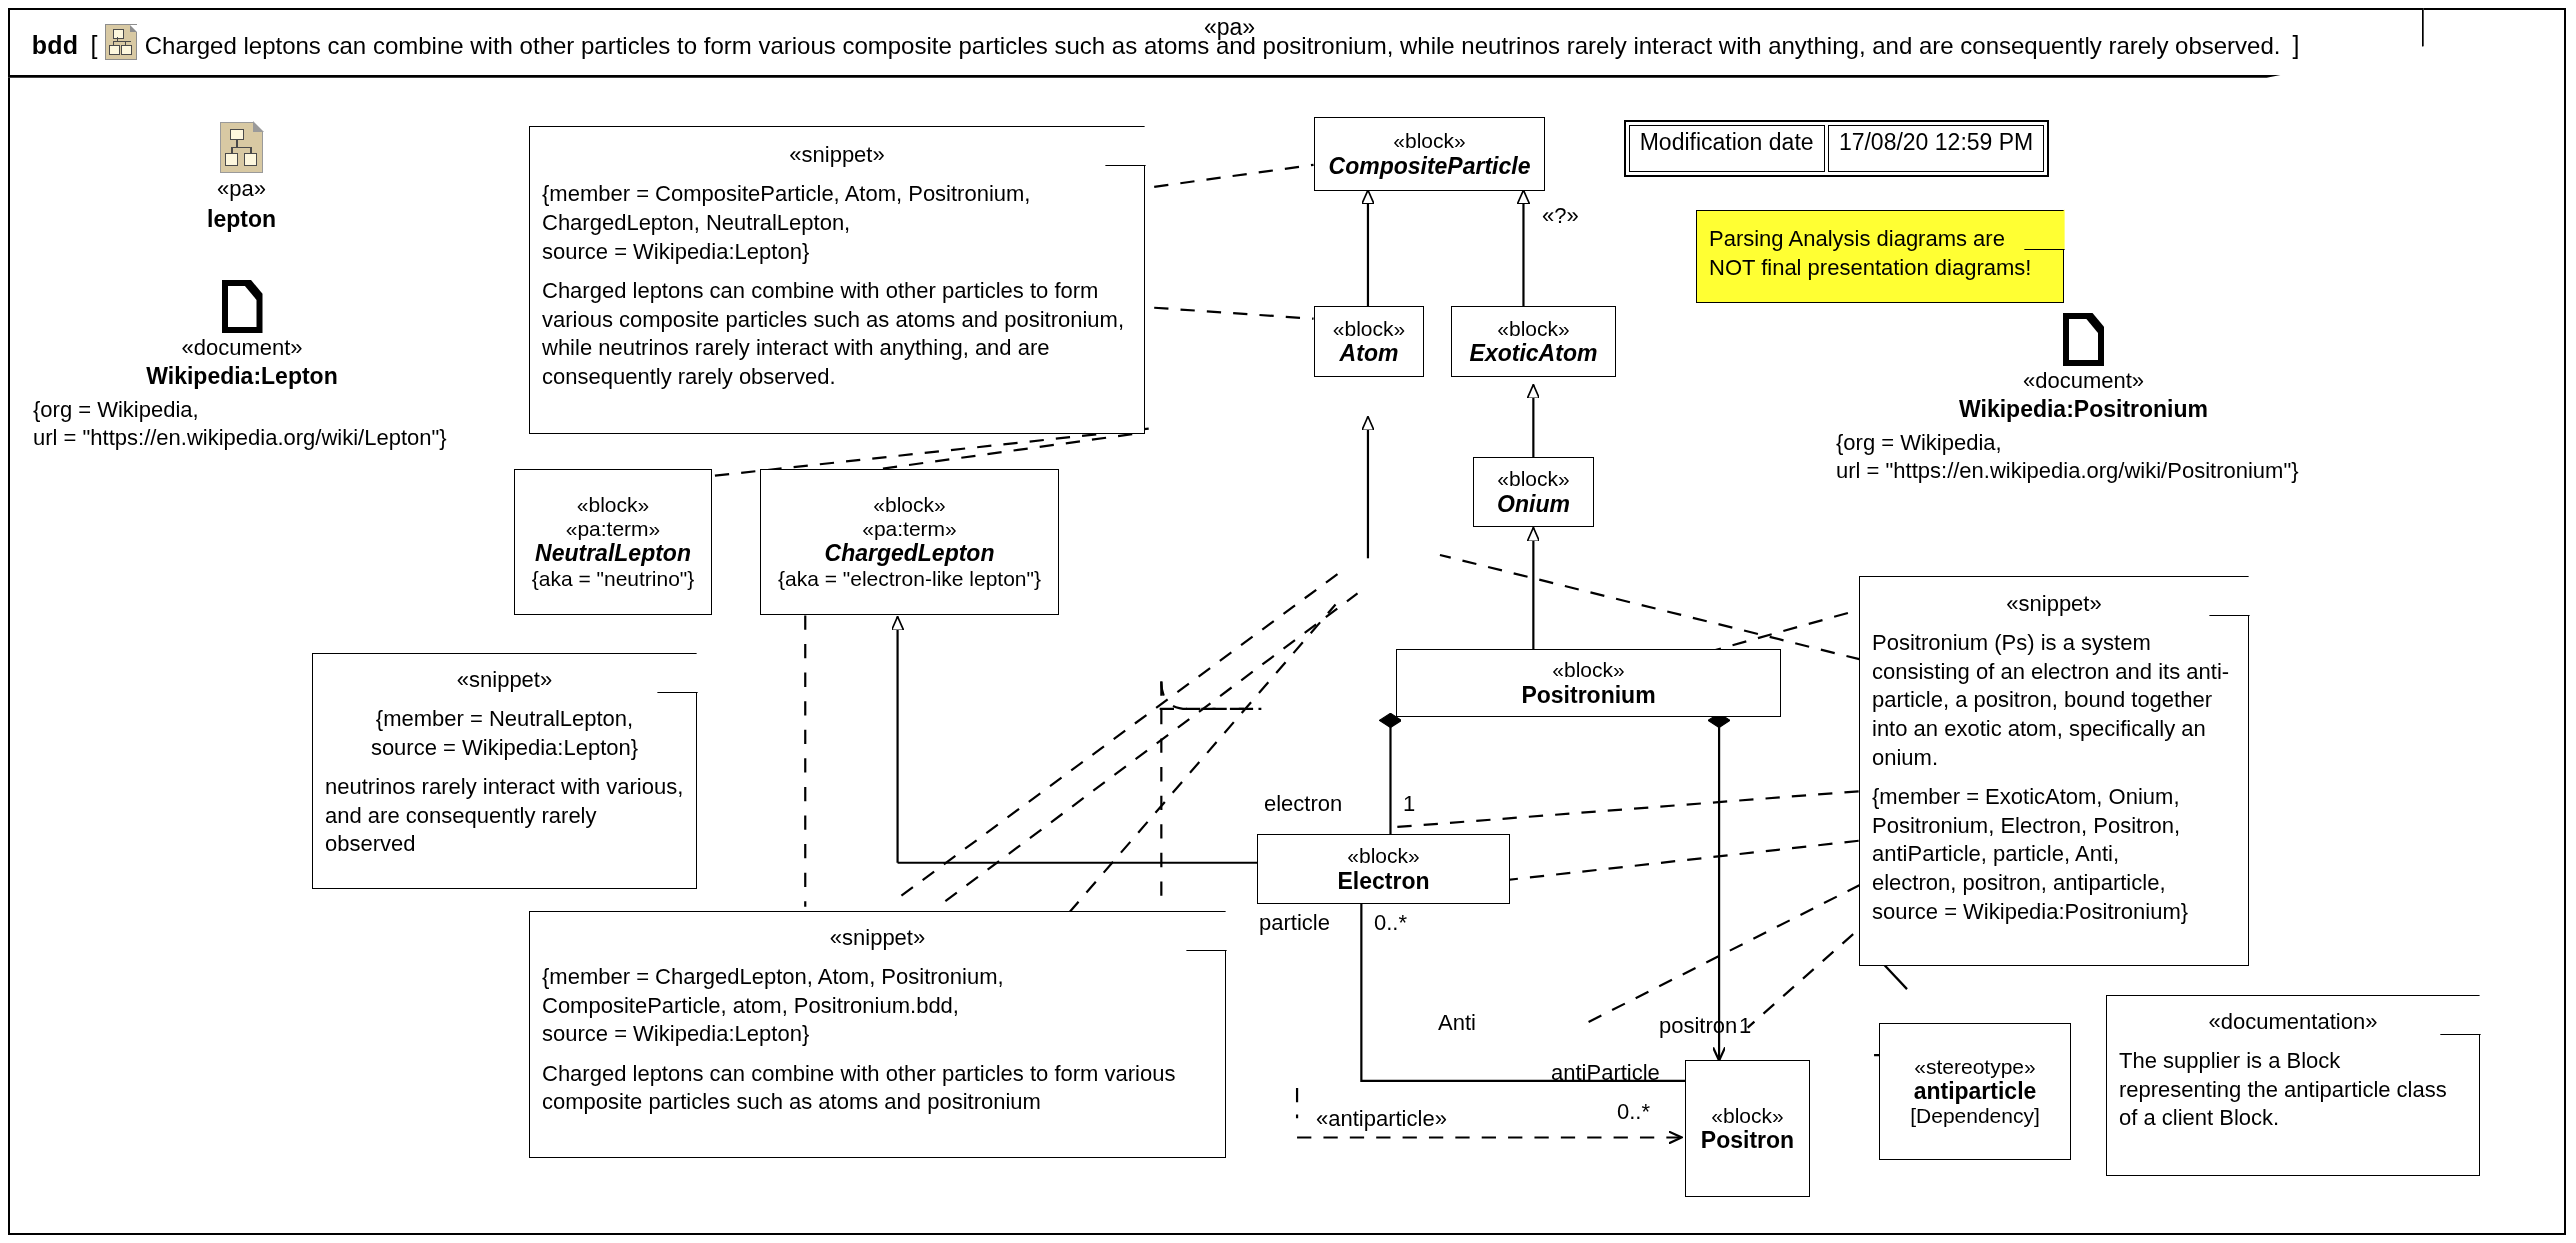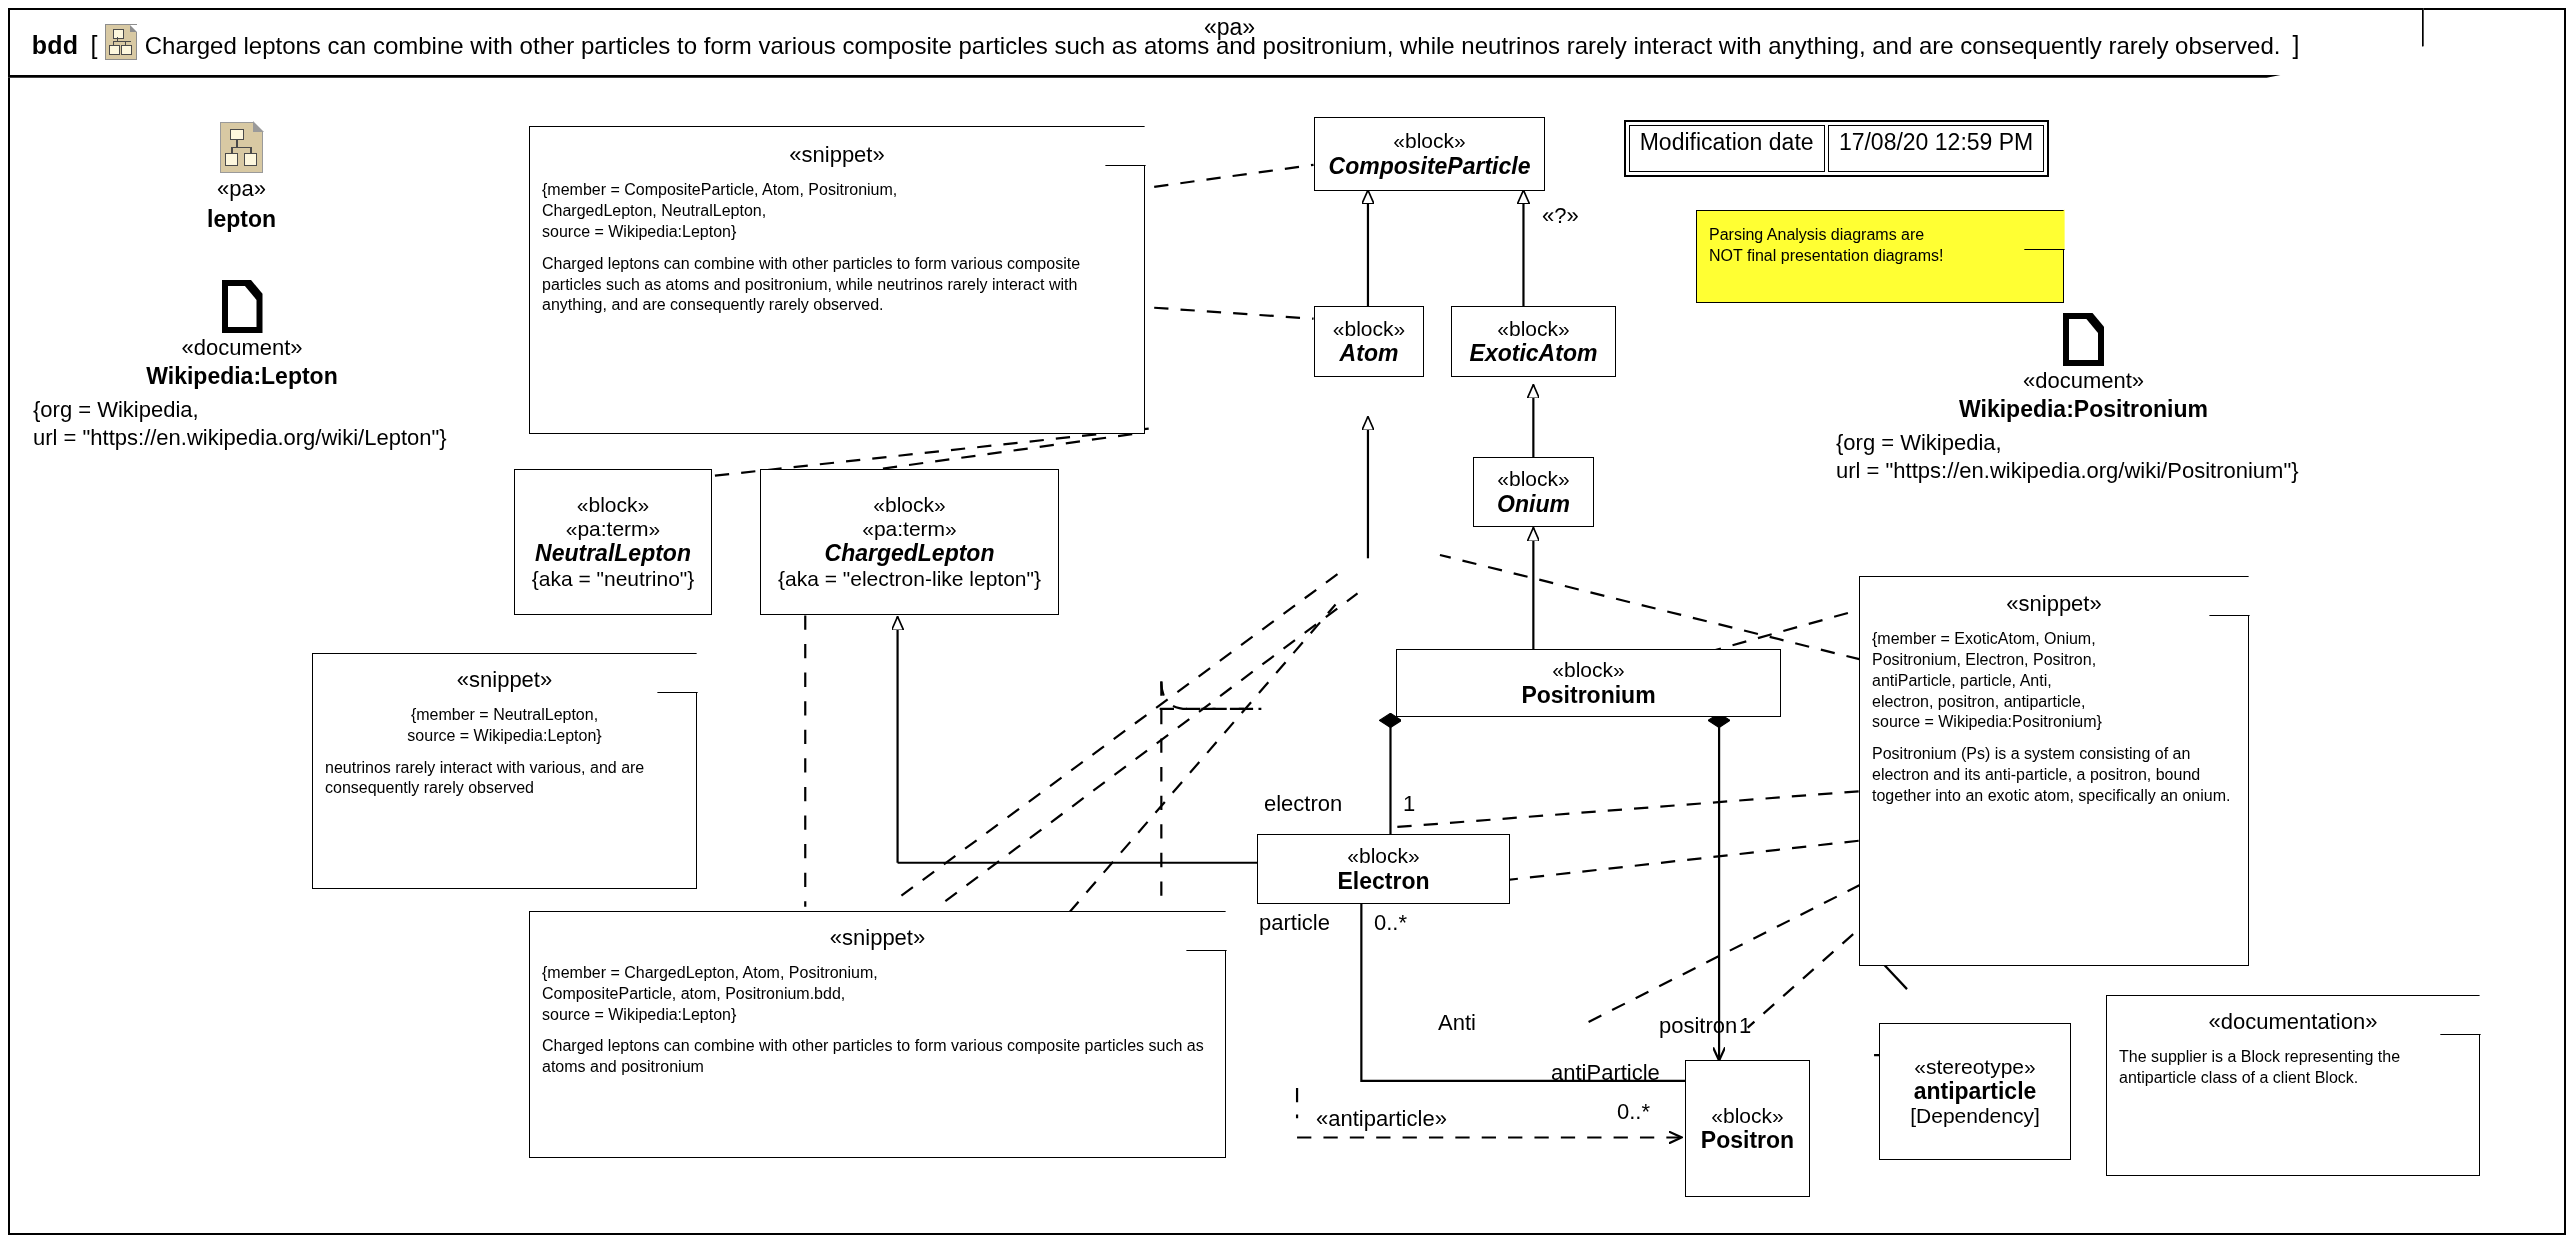--- a/index.html
+++ b/index.html
@@ -47,21 +47,21 @@
   .bprop{font-size:21px;line-height:1.14;}
 
   
   .note{position:absolute;background:#fff;box-sizing:border-box;
         border:1.6px solid #000;}
   .note .fold{position:absolute;right:-1.6px;top:-1.6px;width:40px;height:40px;
         background:#fff;border-left:1.6px solid #000;border-bottom:1.6px solid #000;
         -webkit-clip-path:polygon(100% 0,0 100%,100% 100%);clip-path:polygon(100% 0,0 100%,100% 100%);}
   .note-body{position:relative;padding:8.8px 12px;}
   .note-title{text-align:center;font-size:22px;margin-bottom:12px;}
-  .note-p{font-size:16px;line-height:1.30;margin:0 0 11px 0;}
+  .note-p{font-size:22px;line-height:1.30;margin:0 0 11px 0;}
   .note-p:last-child{margin-bottom:0;}
   .note-p.center{text-align:center;}
 
   .yellownote{background:#ffff33;}
   .yellownote .fold,.yellownote .foldmask{background:#ffff33;}
 
   
   .docnode{position:absolute;text-align:center;}
   .doc-icon{width:41px;height:53px;margin:0 auto;position:relative;}
   .doc-icon:before{content:"";position:absolute;left:0;top:0;width:100%;height:100%;
@@ -315,26 +315,26 @@
 CompositeParticle, atom, Positronium.bdd,
 source = Wikipedia:Lepton}</div>
       <div class="note-p">Charged leptons can combine with other particles to form various composite particles such as atoms and positronium</div>
     </div>
   </div>
 
   <div class="note" style="left:1859px;top:576px;width:390px;height:390px;">
     <div class="fold"></div>
     <div class="note-body" style="padding-top:14.3px;">
       <div class="note-title">«snippet»</div>
+      <div class="note-p">Positronium (Ps) is a system consisting of an electron and its anti-particle, a positron, bound together into an exotic atom, specifically an onium.</div>
       <div class="note-p" style="white-space:pre;">{member = ExoticAtom, Onium,
 Positronium, Electron, Positron,
 antiParticle, particle, Anti,
 electron, positron, antiparticle,
 source = Wikipedia:Positronium}</div>
-      <div class="note-p">Positronium (Ps) is a system consisting of an electron and its anti-particle, a positron, bound together into an exotic atom, specifically an onium.</div>
     </div>
   </div>
 
   <div class="note" style="left:2106px;top:995px;width:374px;height:181px;">
     <div class="fold"></div>
     <div class="note-body" style="padding-top:13px;">
       <div class="note-title">«documentation»</div>
       <div class="note-p">The supplier is a Block representing the antiparticle class of a client Block.</div>
     </div>
   </div>

